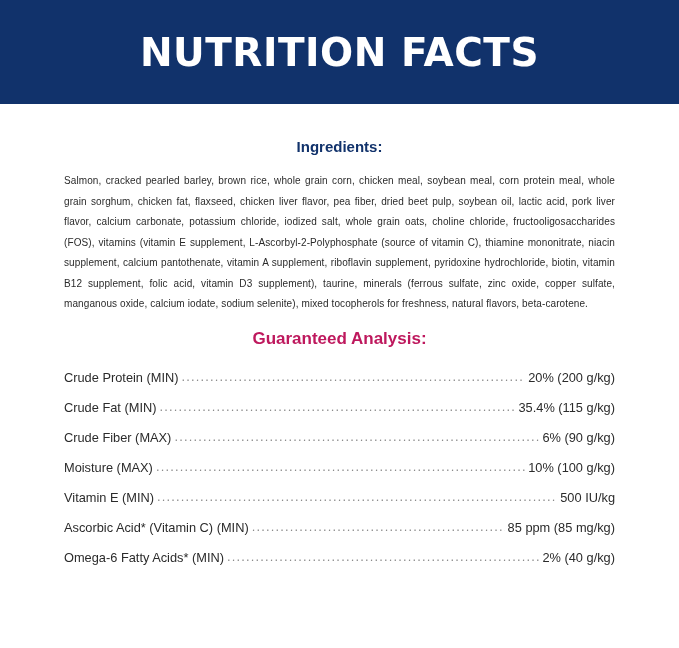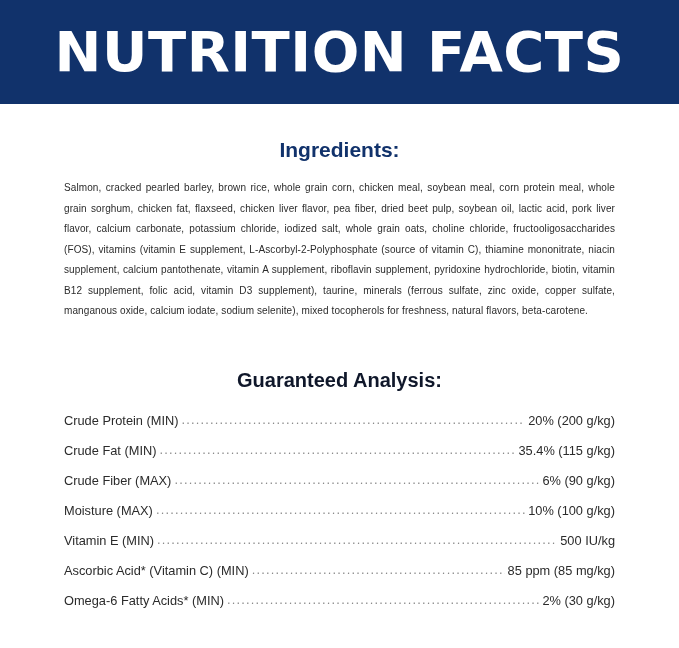--- a/index.html
+++ b/index.html
@@ -24,52 +24,52 @@
   .header-band {
     background: #11326b;
     height: 104px;
     width: 100%;
     display: flex;
     align-items: center;
     justify-content: center;
   }
   .header-title {
     color: #ffffff;
-    font-size: 56px;
+    font-size: 39px;
     font-weight: bold;
     letter-spacing: 0.5px;
     line-height: 1;
     font-family: "DejaVu Sans", sans-serif;
   }
   .content {
     padding: 0 64px;
   }
   .section-heading {
     text-align: center;
     color: #11326b;
-    font-size: 21px;
+    font-size: 15px;
     font-weight: bold;
     margin-top: 34px;
     margin-bottom: 16px;
     font-family: "Liberation Sans", sans-serif;
   }
   .ingredients-text {
     font-size: 10px;
     line-height: 20.5px;
     text-align: justify;
     text-justify: inter-word;
     color: #2b2b2b;
     letter-spacing: 0.1px;
   }
   .ga-heading {
     text-align: center;
-    color: #0f172a;
-    font-size: 20px;
+    color: #be185d;
+    font-size: 17px;
     font-weight: bold;
-    margin-top: 47px;
+    margin-top: 14px;
     margin-bottom: 14px;
   }
   .ga-list {
     margin: 0;
     padding: 0;
     list-style: none;
   }
   .ga-row {
     display: flex;
     align-items: flex-start;
@@ -141,18 +141,18 @@
         <span class="ga-value">500 IU/kg</span>
       </li>
       <li class="ga-row">
         <span class="ga-label">Ascorbic Acid* (Vitamin C) (MIN)</span>
         <span class="ga-dots">......................................................................................................................</span>
         <span class="ga-value">85 ppm (85 mg/kg)</span>
       </li>
       <li class="ga-row">
         <span class="ga-label">Omega-6 Fatty Acids* (MIN)</span>
         <span class="ga-dots">......................................................................................................................</span>
-        <span class="ga-value">2% (30 g/kg)</span>
+        <span class="ga-value">2% (40 g/kg)</span>
       </li>
     </ul>
 
   </div>
 </div>
 
 </body></html>

